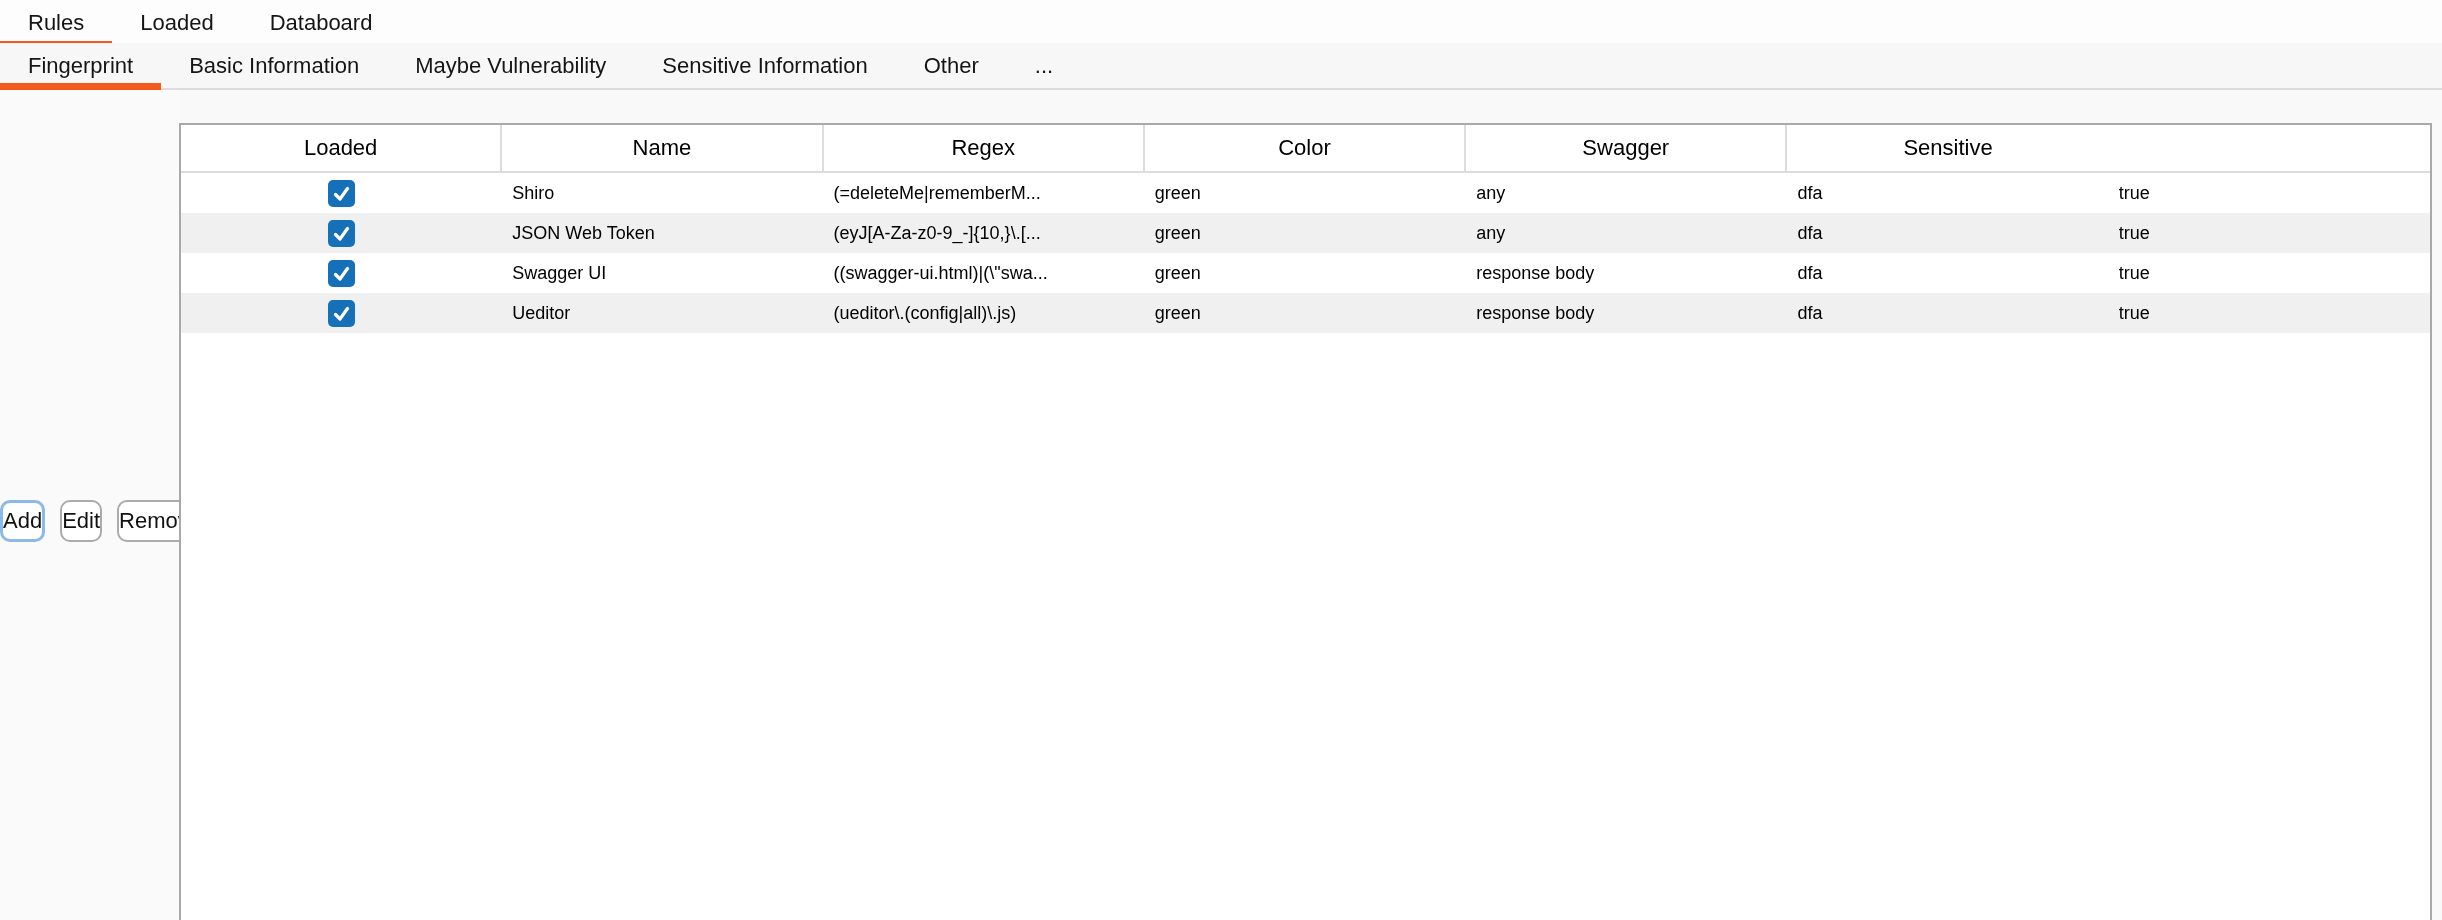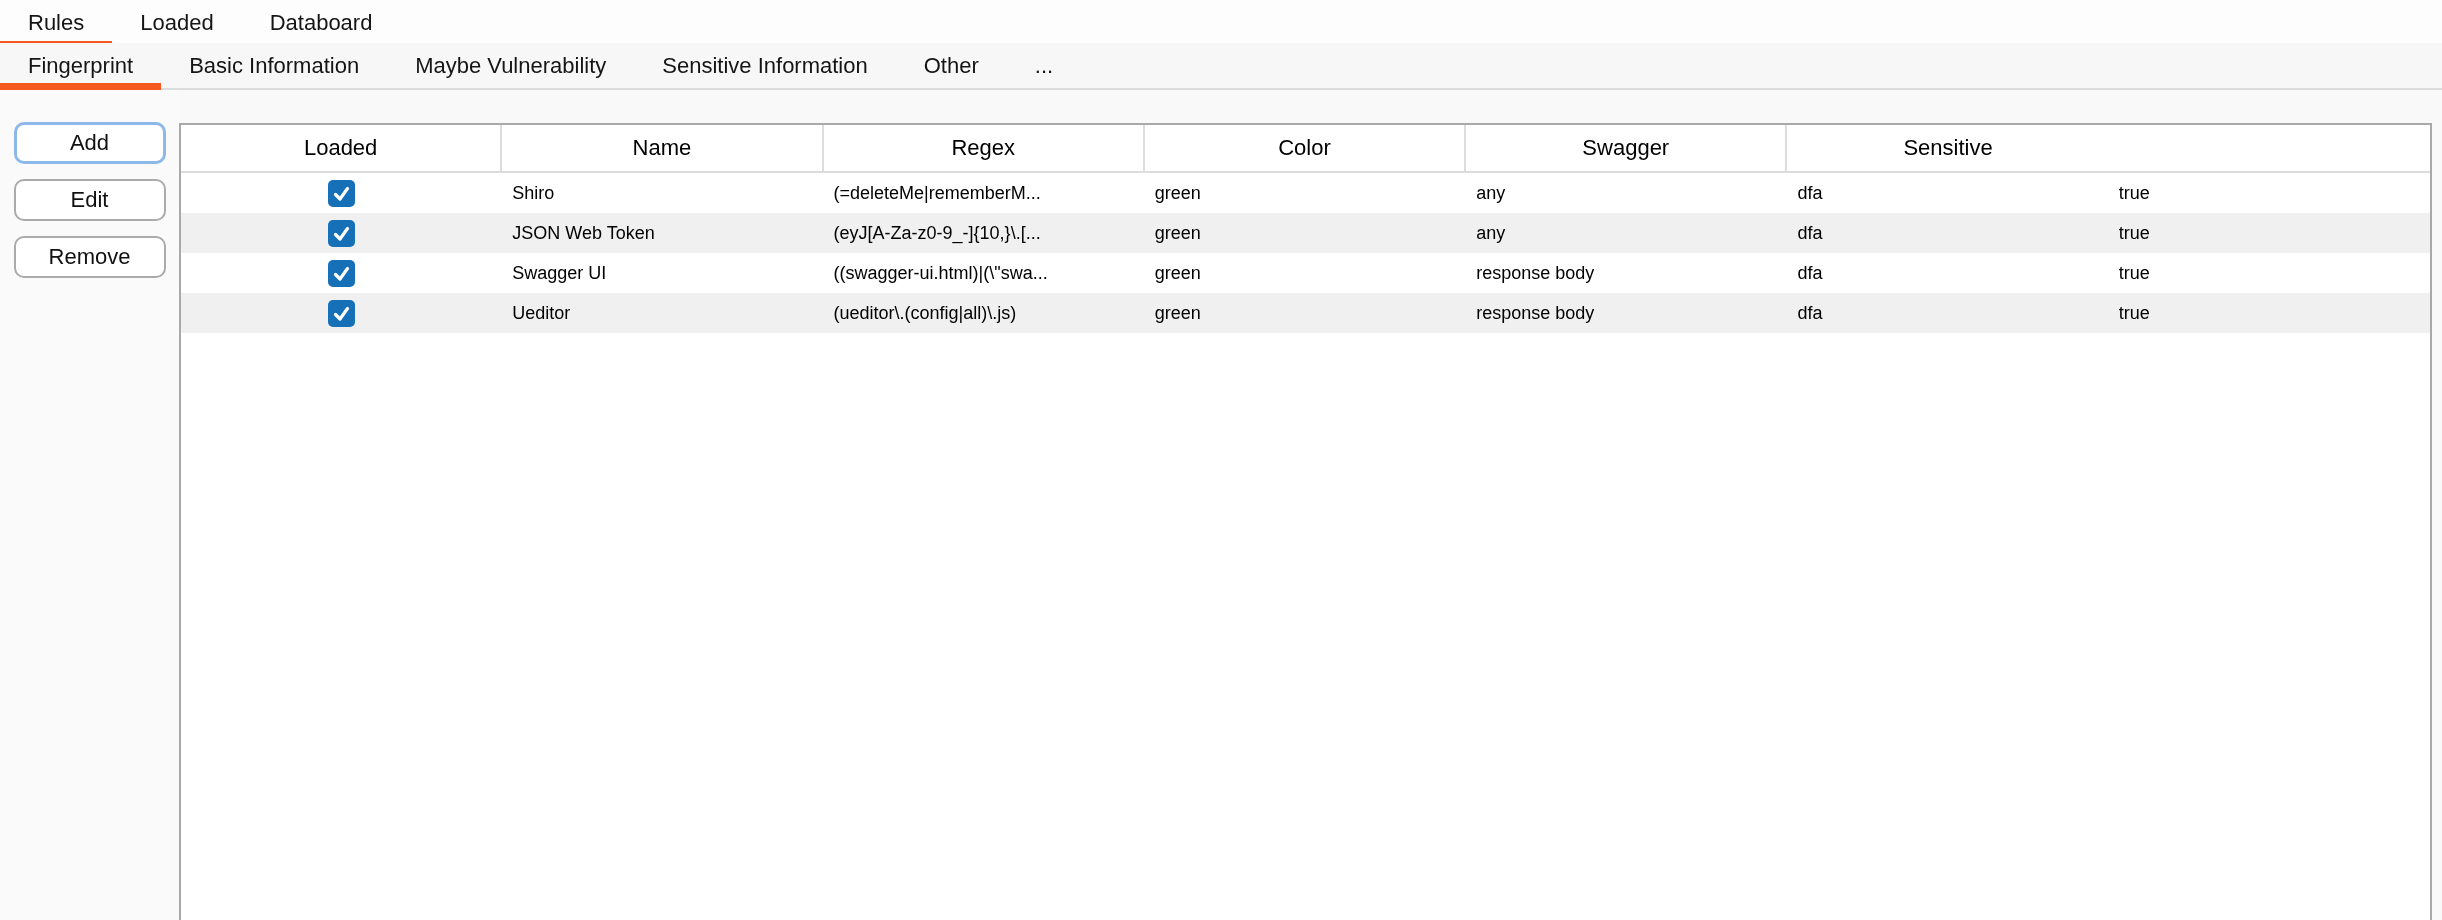--- a/index.html
+++ b/index.html
@@ -40,21 +40,20 @@
   }
 
   
   .sidebar {
     position: absolute;
     left: 0; top: 90px; bottom: 0;
     width: 179px;
     background: #fafafa;
     padding-top: 32px;
     display: flex;
-    flex-direction: column;
     align-items: center;
     gap: 15px;
   }
   .side-btn {
     width: 152px;
     height: 42px;
     background: #ffffff;
     border: 2px solid #ababab;
     border-radius: 10px;
     font-family: inherit;

